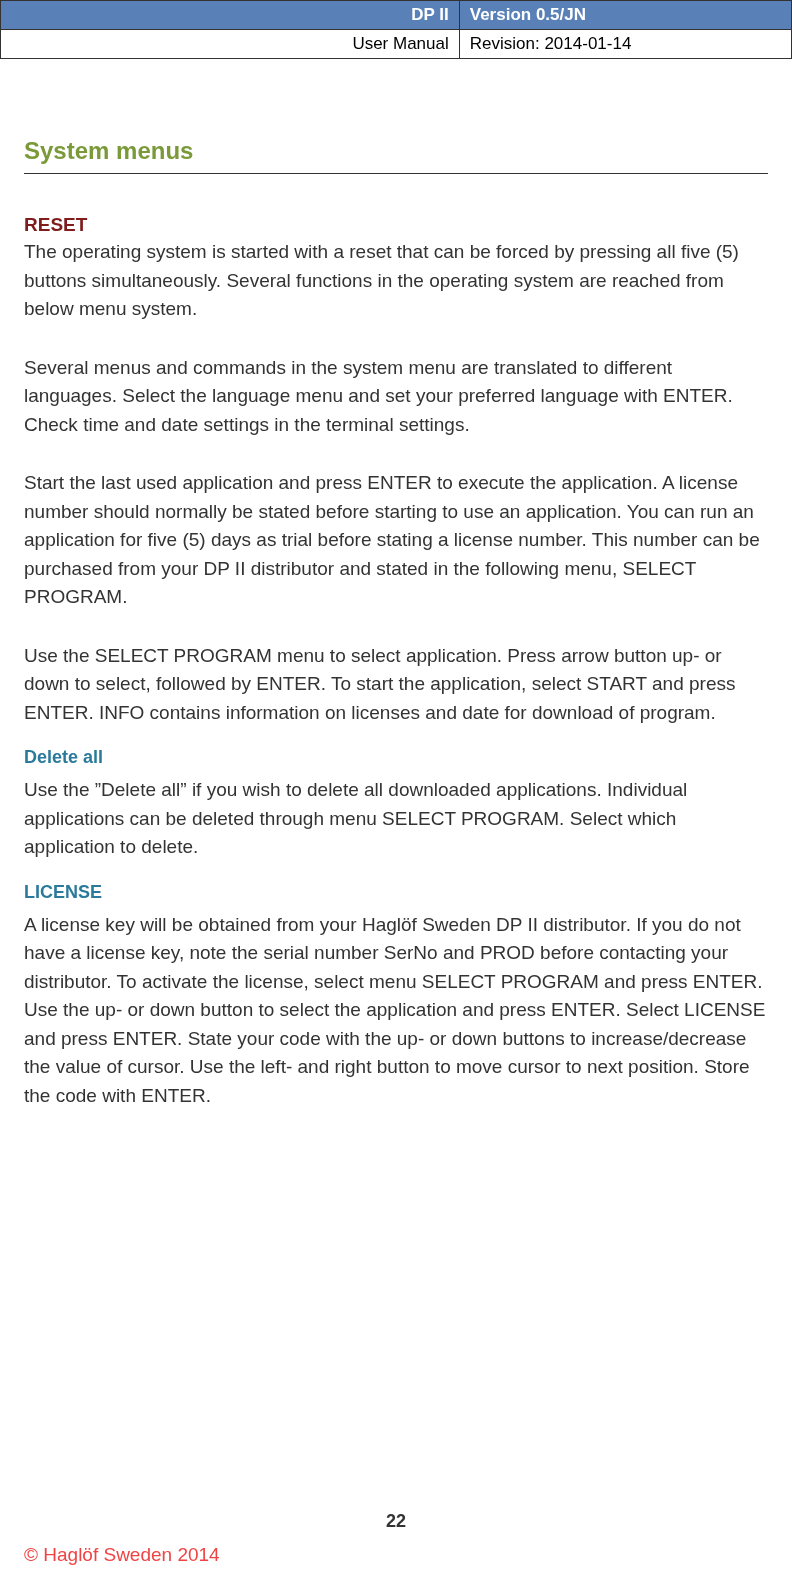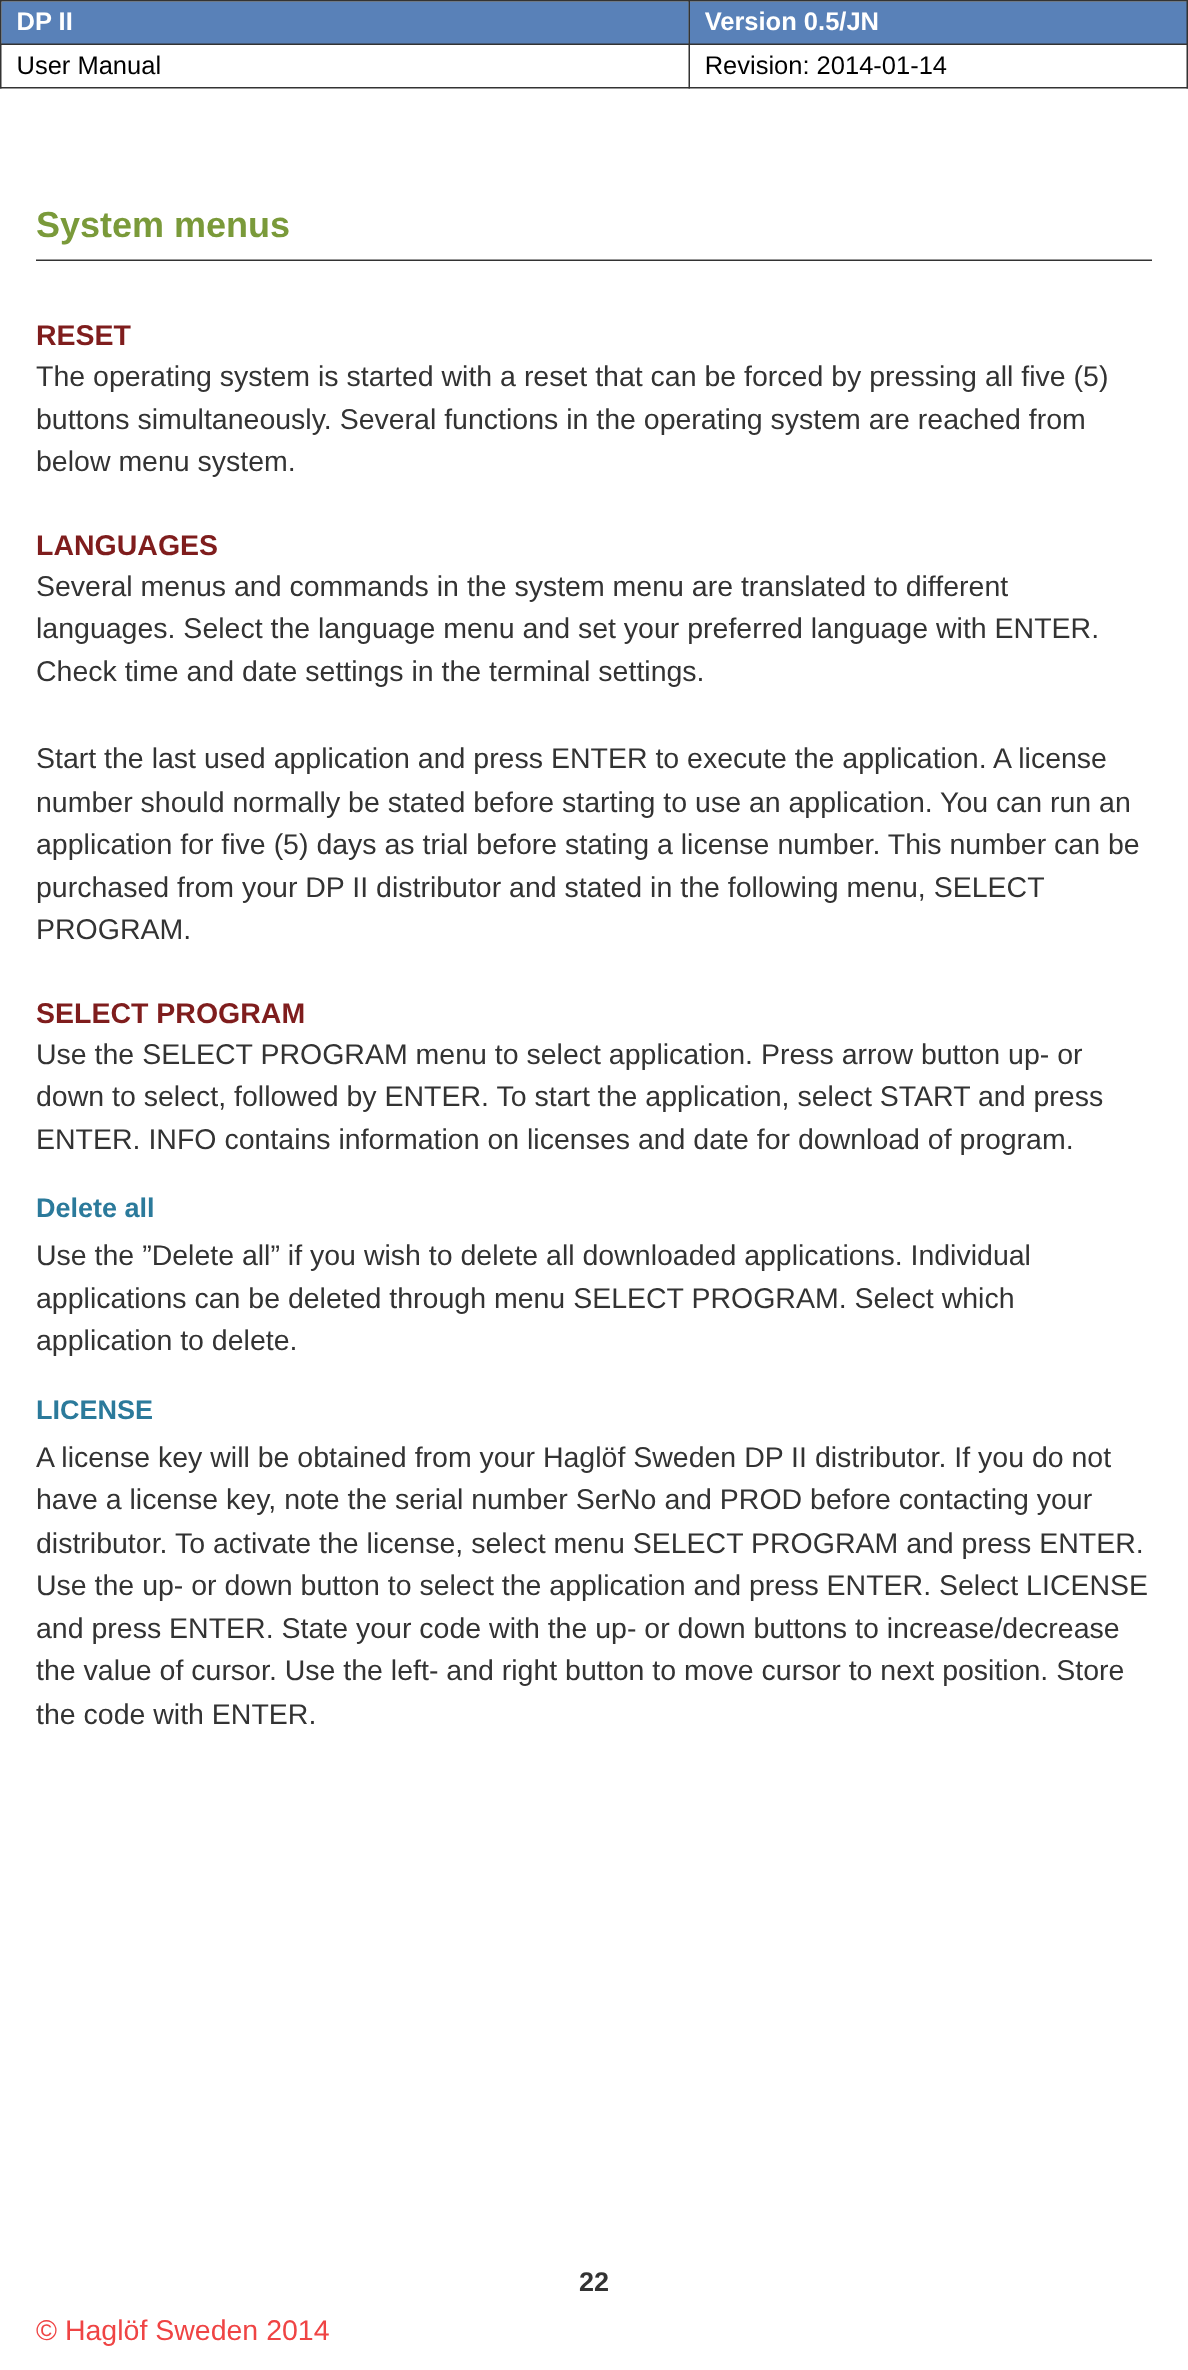--- a/index.html
+++ b/index.html
@@ -28,20 +28,21 @@
       background-color: #5981b8;
       color: #ffffff;
       font-weight: bold;
     }
     .header-row-white td {
       background-color: #ffffff;
       color: #000000;
     }
     .header-left {
       width: 58%;
+      text-align: right;
     }
     .header-right {
       width: 42%;
     }
     .content {
       padding: 20px 24px 0 24px;
     }
     .main-title {
       color: #7a9a3a;
       font-size: 24px;
@@ -110,30 +111,28 @@
 <div class="content">
   <h1 class="main-title">System menus</h1>
   <hr class="title-divider">
 
   <div>
     <div class="section-heading">RESET</div>
     <div class="section-text">The operating system is started with a reset that can be forced by pressing all five (5) buttons simultaneously. Several functions in the operating system are reached from below menu system.</div>
   </div>
 
   <div>
-    <div class="section-heading">LANGUAGES</div>
     <div class="section-text">Several menus and commands in the system menu are translated to different languages. Select the language menu and set your preferred language with ENTER. Check time and date settings in the terminal settings.</div>
   </div>
 
   <div>
     <div class="section-text">Start the last used application and press ENTER to execute the application. A license number should normally be stated before starting to use an application. You can run an application for five (5) days as trial before stating a license number. This number can be purchased from your DP II distributor and stated in the following menu, SELECT PROGRAM.</div>
   </div>
 
   <div>
-    <div class="section-heading">SELECT PROGRAM</div>
     <div class="section-text" style="margin-bottom:20px;">Use the SELECT PROGRAM menu to select application. Press arrow button up- or down to select, followed by ENTER. To start the application, select START and press ENTER. INFO contains information on licenses and date for download of program.</div>
   </div>
 
   <div>
     <div class="sub-heading">Delete all</div>
     <div class="section-text" style="margin-bottom:20px;">Use the ”Delete all” if you wish to delete all downloaded applications. Individual applications can be deleted through menu SELECT PROGRAM. Select which application to delete.</div>
   </div>
 
   <div>
     <div class="sub-heading">LICENSE</div>

